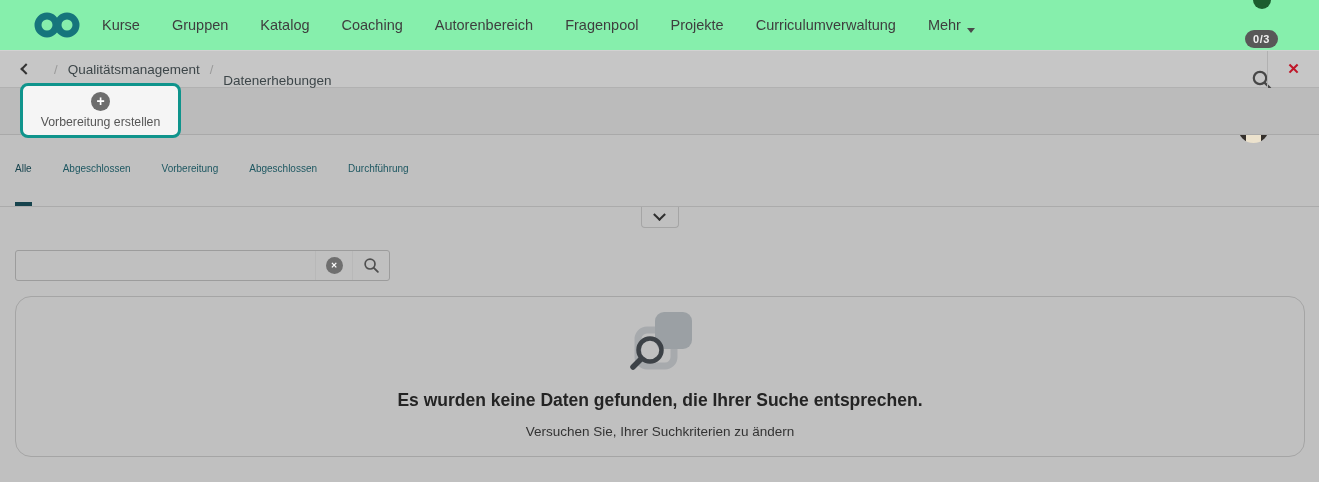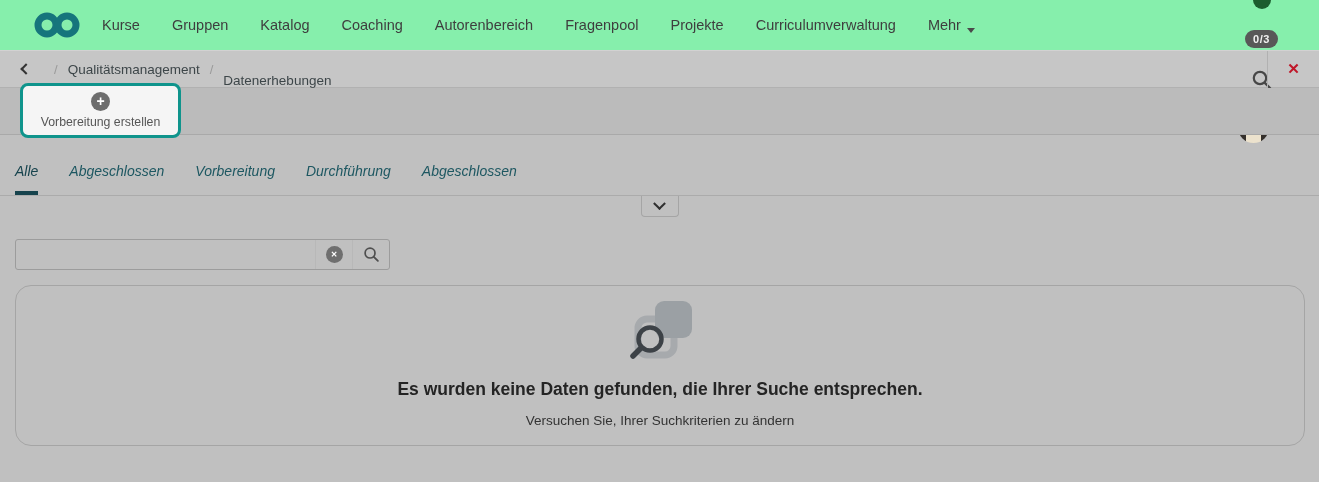--- a/index.html
+++ b/index.html
@@ -71,22 +71,22 @@
     font-size:14px; line-height:18px; text-align:center; font-weight:bold;
   }
   .create-label { font-size:12.3px; color:#565656; }
 
   
   .tabs {
     display:flex; gap:31px; padding:0 15px; margin-top:28px;
     border-bottom:1px solid #ababab;
   }
   .tab {
-    font-size:14px; font-weight:500; color:#1d5761; padding-bottom:12px;
-    border-bottom:4px solid transparent; cursor:pointer; white-space:nowrap;font-style:italic;
+    font-size:10px; font-weight:500; color:#1d5761; padding-bottom:28px;
+    border-bottom:4px solid transparent; cursor:pointer; white-space:nowrap;
   }
   .tab.active { color:#16434d; border-bottom-color:#16434d; }
 
   
   .collapse-handle {
     width:38px; height:21px; margin:0 auto; background:#c0c0c0;
     border:1px solid #a5a5a5; border-top:none; border-radius:0 0 4px 4px;
     display:flex; align-items:center; justify-content:center; cursor:pointer;
   }
   .chev-down {
@@ -192,22 +192,22 @@
   <div class="create-btn">
     <span class="plus-circle">+</span>
     <span class="create-label">Vorbereitung erstellen</span>
   </div>
 </div>
 
 <div class="tabs">
   <span class="tab active">Alle</span>
   <span class="tab">Abgeschlossen</span>
   <span class="tab">Vorbereitung</span>
+  <span class="tab">Abgeschlossen</span>
   <span class="tab">Durchführung</span>
-  <span class="tab">Abgeschlossen</span>
 </div>
 
 <div class="collapse-handle">
   <span class="chev-down"></span>
 </div>
 
 <div class="search-row">
   <div class="search-box">
     <input class="search-input" type="text" value="" style="">
     <span class="search-seg">

